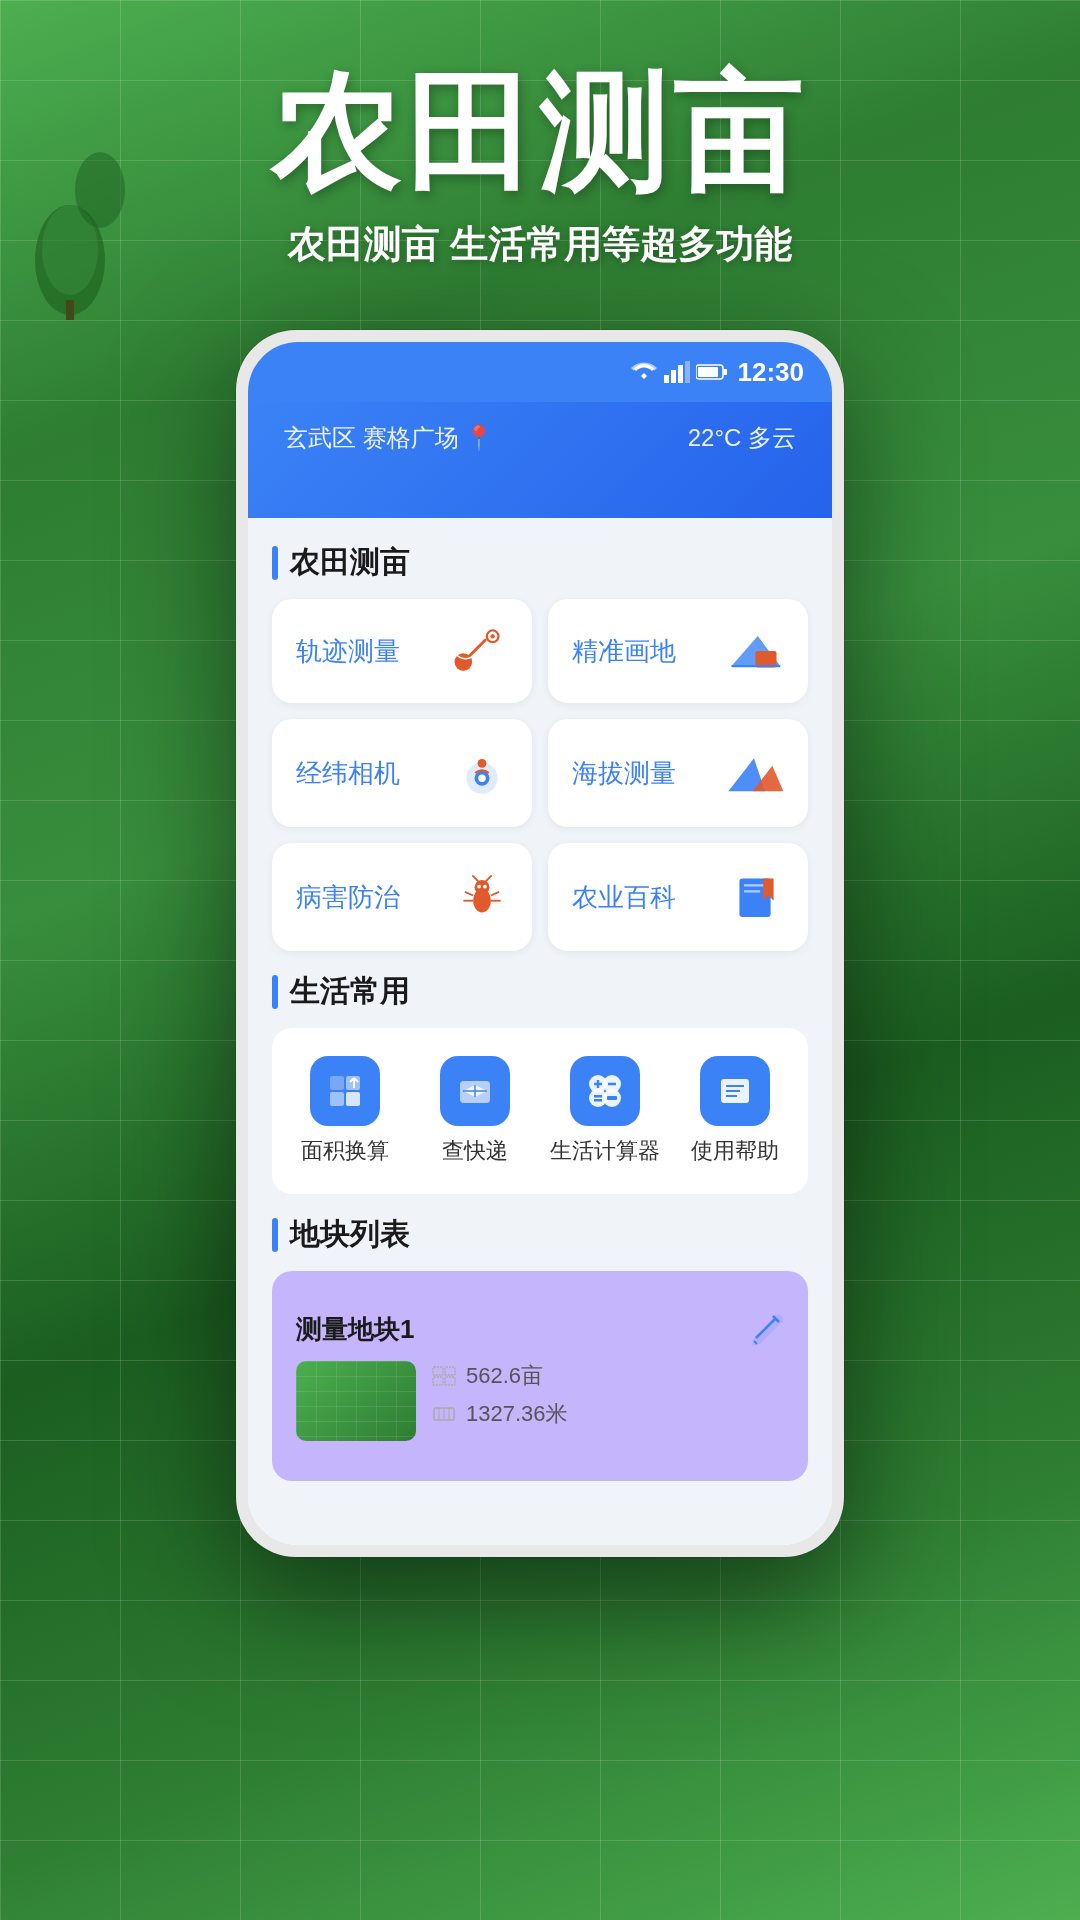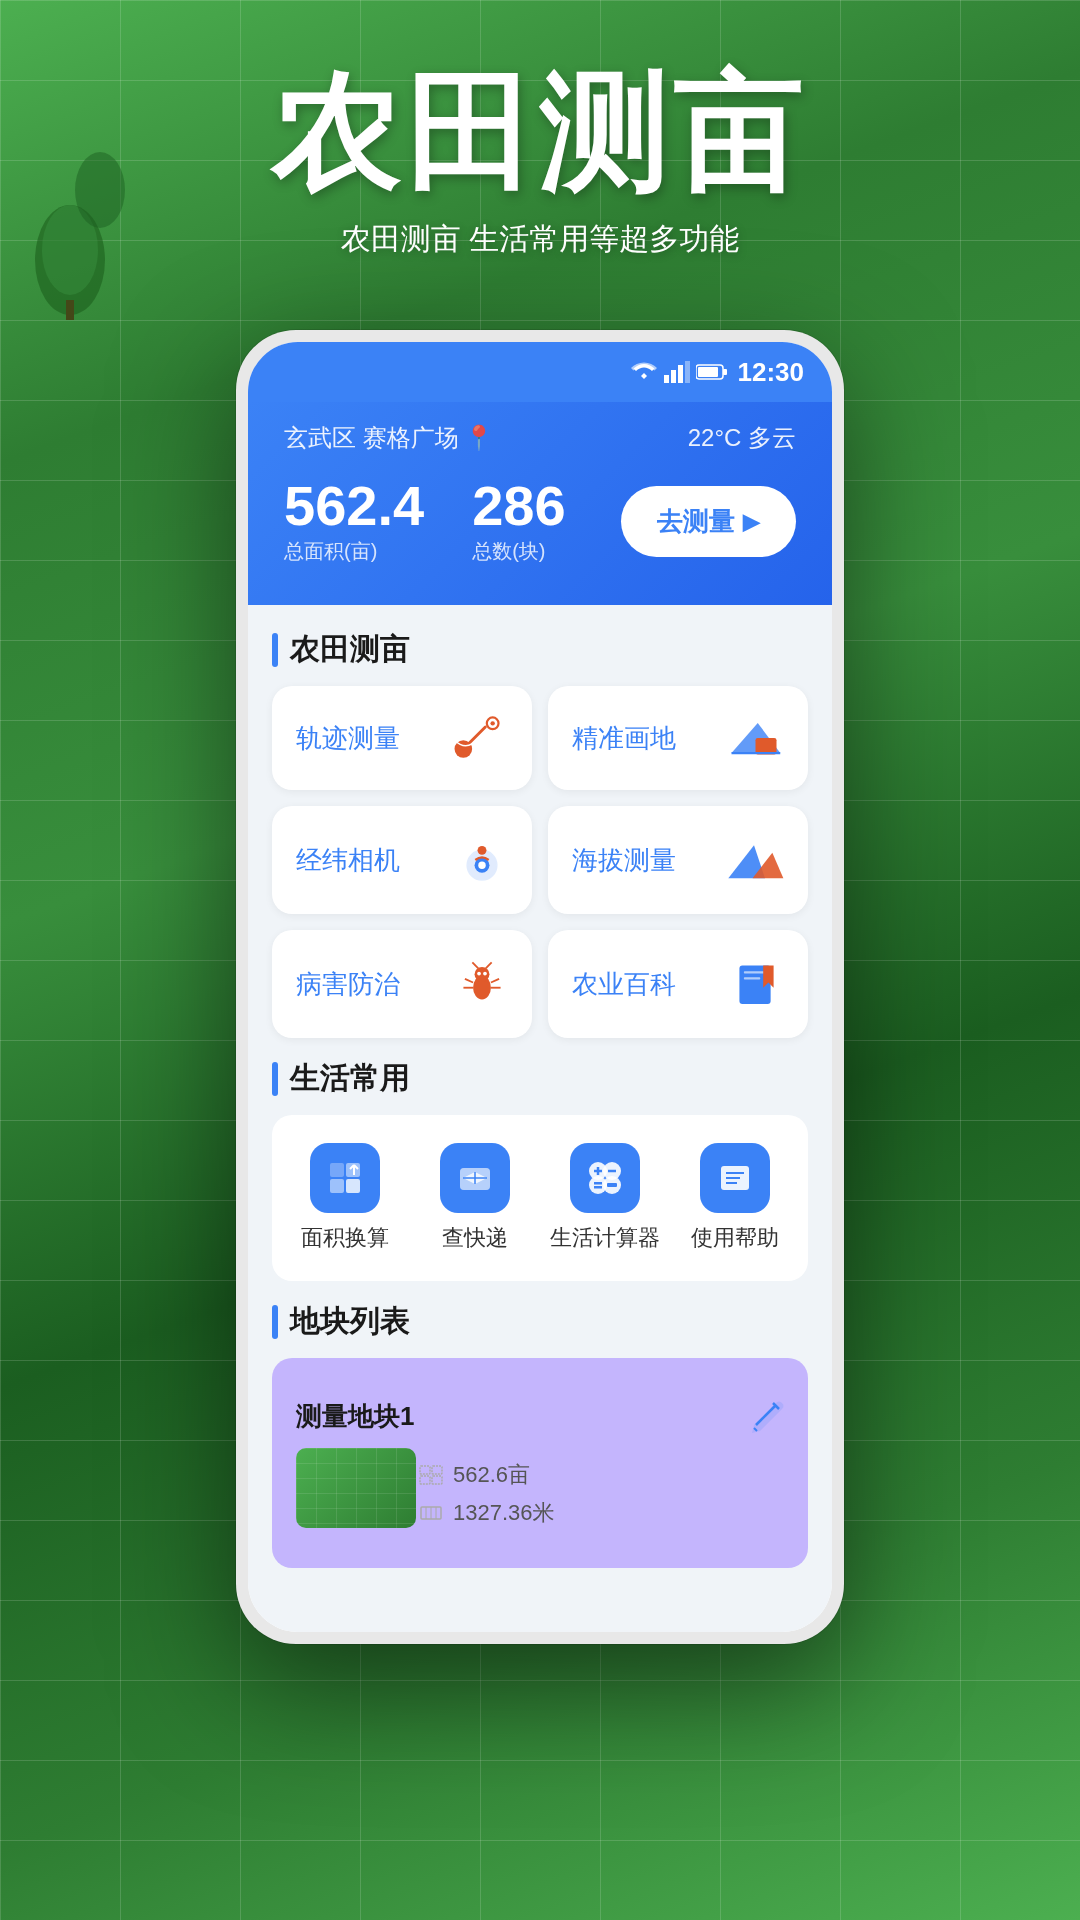--- a/index.html
+++ b/index.html
@@ -42,23 +42,23 @@
     }
     .hero-title {
       font-size: 130px;
       font-weight: 900;
       color: white;
       text-shadow: 2px 4px 12px rgba(0,0,0,0.3);
       letter-spacing: 4px;
       line-height: 1.1;
     }
     .hero-subtitle {
-      font-size: 30px;
-      color: white;
-      font-weight: 400;
+      font-size: 38px;
+      color: white;
+      font-weight: 700;
       margin-top: 16px;
       text-shadow: 1px 2px 8px rgba(0,0,0,0.3);
     }
 
     
     .phone-container {
       position: absolute;
       top: 330px;
       left: 50%;
       transform: translateX(-50%);
@@ -257,22 +257,22 @@
       align-items: center;
       margin-bottom: 14px;
     }
     .plot-name {
       font-size: 26px;
       font-weight: 600;
       color: #1a1a1a;
     }
     .plot-details {
       display: flex;
-      gap: 3px;
-      align-items: flex-end;
+      gap: 16px;
+      align-items: flex-start;
     }
     .plot-thumbnail {
       width: 120px;
       height: 80px;
       border-radius: 10px;
       background: linear-gradient(135deg, #4caf50, #2e7d32);
       flex-shrink: 0;
       position: relative;
       overflow: hidden;
     }
@@ -360,34 +360,20 @@
 
       <div class="header-blue">
         <div class="location-row">
           <div class="location-text">
             <span>玄武区 赛格广场</span>
             <span>📍</span>
           </div>
           <div class="weather-text">22°C  多云</div>
         </div>
 
-        <div class="stats-row">
-          <div class="stat-item">
-            <div class="stat-value">562.4</div>
-            <div class="stat-label">总面积(亩)</div>
-          </div>
-          <div class="stat-item">
-            <div class="stat-value">286</div>
-            <div class="stat-label">总数(块)</div>
-          </div>
-          <button class="measure-btn">
-            <span>去测量</span>
-            <span class="measure-btn-arrow">▶</span>
-          </button>
-        </div>
       </div>
 
       <div class="main-content">
 
         <div class="section">
           <div class="section-header">
             <div class="section-bar"></div>
             <div class="section-title">农田测亩</div>
           </div>
 

